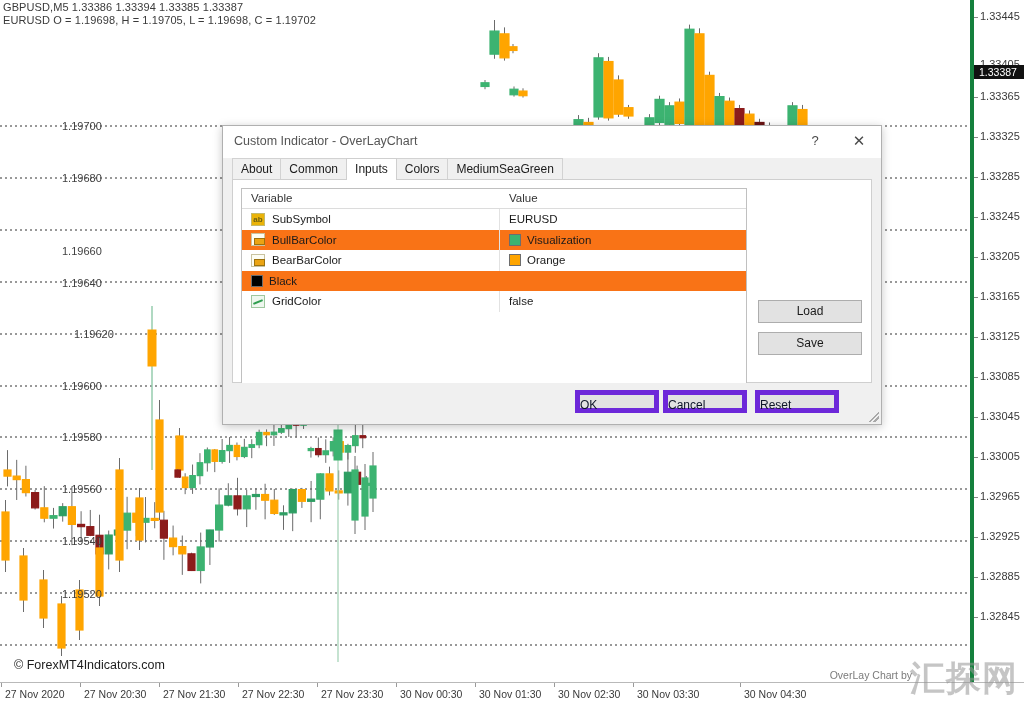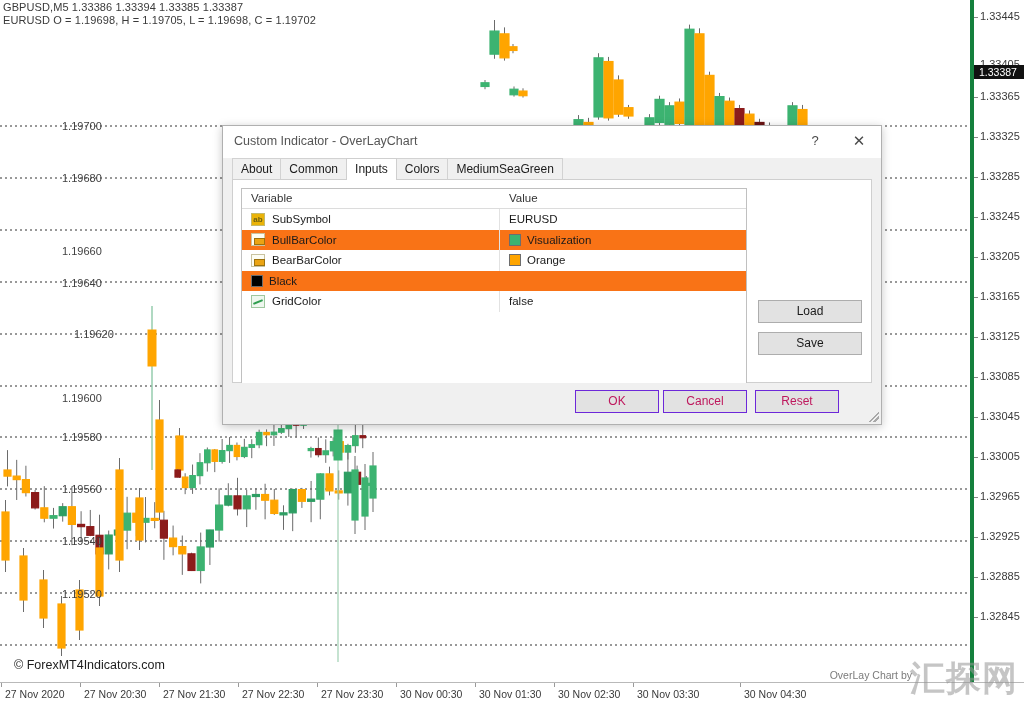--- a/index.html
+++ b/index.html
@@ -336,24 +336,24 @@
     left: 0; right: 0; bottom: 0;
     height: 41px;
     background: #f0f0f0;
   }
   .foot-btn {
     position: absolute;
     top: 7px;
     width: 84px;
     height: 23px;
     background: #e2e2e2;
-    border: 1px solid #6d28d9;
+    border: 5px solid #6d28d9;
     font-size: 12px;
-    color: #be185d;
-    text-align: center;
+    color: #0f172a;
+    text-align: left;
     line-height: 21px;
     cursor: default;
   }
   #ok-btn { right: 222px; }
   #cancel-btn { right: 134px; }
   #reset-btn { right: 42px; }
 
   #resize-grip {
     position: absolute;
     right: 2px; bottom: 2px;
@@ -604,21 +604,21 @@
       <div>GBPUSD,M5  1.33386 1.33394 1.33385 1.33387</div>
       <div>EURUSD O = 1.19698, H = 1.19705, L = 1.19698, C = 1.19702</div>
     </div>
 
     <div id="left-price-labels">
         <div class="left-price-label" style="left: 62px; top: 120px; text-align: center;">1.19700</div>
         <div class="left-price-label" style="left: 62px; top: 172px;">1.19680</div>
         <div class="left-price-label" style="left: 62px; top: 225px; margin-top: 20px;">1.19660</div>
         <div class="left-price-label" style="left: 62px; top: 277px;">1.19640</div>
         <div class="left-price-label" style="left: 62px; top: 328px; margin-left: 12px;">1.19620</div>
-        <div class="left-price-label" style="left: 62px; top: 380px; margin-top: 12px;">1.19600</div>
+        <div class="left-price-label" style="left: 62px; top: 380px;">1.19600</div>
         <div class="left-price-label" style="left: 62px; top: 431px;">1.19580</div>
         <div class="left-price-label" style="left: 62px; top: 483px;">1.19560</div>
         <div class="left-price-label" style="left: 62px; top: 535px;">1.19540</div>
         <div class="left-price-label" style="left: 62px; top: 588px;">1.19520</div>
       </div>
 
     <div id="copyright">© ForexMT4Indicators.com</div>
     <div id="overlay-credit">OverLay Chart by</div>
   </div>
 

